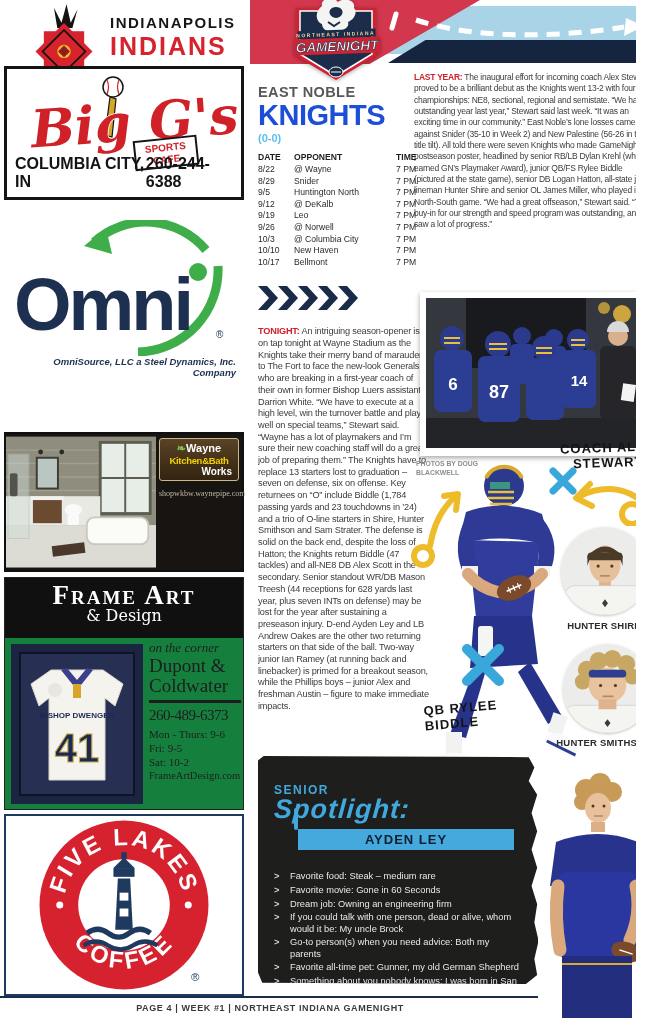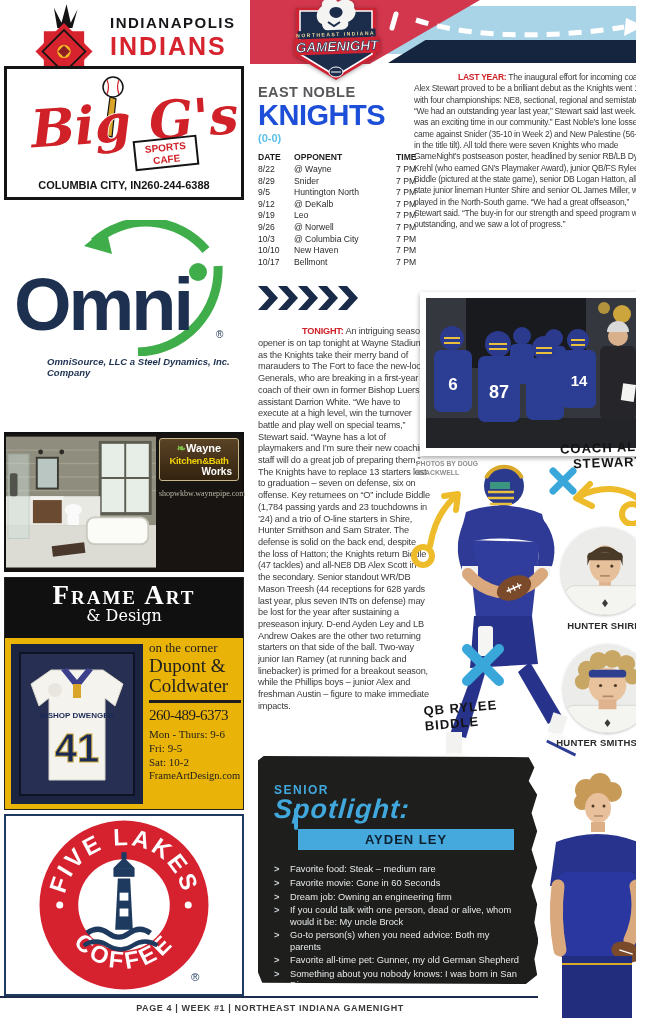--- a/index.html
+++ b/index.html
@@ -16,41 +16,41 @@
   .banner-blue{position:absolute;left:28px;top:6px;width:378px;height:48px;background:#a9d4e8;}
   .banner-red{position:absolute;left:0;top:0;width:230px;height:64px;background:#d2374d;
               clip-path:polygon(0 0,100% 0,52% 100%,0 100%);}
   .banner-navy{position:absolute;left:138px;top:40px;width:268px;height:23px;background:#152540;
               clip-path:polygon(14% 0,100% 0,100% 100%,0 100%);}
   .badge{position:absolute;left:34px;top:0;width:104px;height:84px;filter:drop-shadow(0 1px 2px rgba(0,0,0,.35));}
 
   
   .ad-biggs{left:4px;top:66px;width:240px;height:134px;background:#fff;border:3px solid #141414;box-sizing:border-box;}
   .biggs-bottom{position:absolute;left:8px;right:8px;bottom:6px;display:flex;justify-content:center;
-                font-weight:bold;font-size:11px;color:#141414;}
+                font-weight:bold;font-size:16px;color:#141414;}
   .ad-omni{left:0;top:206px;width:250px;height:222px;background:#fff;}
-  .omni-tag{position:absolute;left:0;right:14px;top:150px;text-align:left;font-style:italic;font-weight:bold;
+  .omni-tag{position:absolute;left:0;right:14px;top:150px;text-align:right;font-style:italic;font-weight:bold;
             font-size:9.5px;color:#1d3050;padding-left:47px;}
   .ad-wayne{left:4px;top:432px;width:240px;height:140px;background:#171411;border:2px solid #101010;box-sizing:border-box;display:flex;}
   .wayne-right{width:80px;flex:none;padding:4px 3px 0 3px;text-align:center;}
   .wayne-logo{background:linear-gradient(#5a4326,#33230f);border:1px solid #c9b98a;border-radius:3px;padding:3px 2px;margin-bottom:8px;}
   .wl1{color:#fff;font-weight:bold;font-size:11px;}
   .wl1 .leaf{color:#7ec24a;}
   .wl2{color:#f2d100;font-weight:bold;font-size:9.5px;letter-spacing:-0.3px;}
   .wl3{color:#fff;font-weight:bold;font-size:10px;text-align:right;padding-right:4px;}
   .wayne-addr{font-family:"Liberation Serif",serif;font-weight:bold;color:#d9d2c1;font-size:9px;line-height:13px;}
   .wayne-web{font-family:"Liberation Serif",serif;color:#bdb8a8;font-size:8px;margin-top:3px;}
-  .ad-frame{left:4px;top:577px;width:240px;height:233px;background:#eab308;border:1px solid #222;box-sizing:border-box;}
+  .ad-frame{left:4px;top:577px;width:240px;height:233px;background:#15803d;border:1px solid #222;box-sizing:border-box;}
   .frame-head{background:#101010;height:60px;text-align:center;color:#fff;padding-top:4px;box-sizing:border-box;}
   .frame-title{font-family:"Liberation Serif",serif;font-size:27px;letter-spacing:2px;font-variant:small-caps;font-weight:bold;line-height:26px;}
   .frame-sub{font-family:"DejaVu Serif",serif;font-size:16px;margin-top:-2px;}
   .frame-body{position:relative;height:172px;}
   .frame-jersey{position:absolute;left:6px;top:6px;width:132px;height:160px;}
   .frame-info{position:absolute;left:144px;top:2px;width:92px;font-family:"Liberation Serif",serif;color:#1d1d1f;}
-  .fi-corner{font-size:13px;}
+  .fi-corner{font-size:13px;font-style:italic;}
   .fi-big{font-size:19px;line-height:20px;}
   .fi-rule{height:3px;background:#1d1d1f;margin:4px 0 4px 0;}
   .fi-phone{font-size:15px;letter-spacing:-0.5px;}
   .fi-hours{font-size:11px;line-height:14px;margin-top:3px;}
   .fi-web{font-size:10.5px;margin-top:1px;}
   .ad-fivelakes{left:4px;top:814px;width:240px;height:182px;background:#fff;border:2px solid #1e3a5f;box-sizing:border-box;
                 display:flex;align-items:center;justify-content:center;}
 
   
   .mid{left:258px;top:84px;width:172px;}
@@ -58,21 +58,21 @@
   .knights{font-size:29px;font-weight:bold;color:#1d4ed8;letter-spacing:-0.5px;line-height:31px;}
   .record{font-size:11px;font-weight:bold;color:#5bc0e8;margin-top:1px;}
   .sched{margin-top:8px;width:168px;border-collapse:collapse;}
   .sched th{font-size:8.6px;text-align:left;padding:0 0 2px 0;color:#1d1d1f;}
   .sched td{font-size:8.6px;padding:0 0 1.6px 0;color:#2a2a2c;}
   .sched .c-date{width:36px;}
   .sched .c-time{width:30px;}
   .chevrons{margin-top:18px;}
   .tonight{margin-top:12px;width:172px;height:452px;overflow:hidden;
            font-size:9.2px;line-height:11.7px;letter-spacing:-0.2px;color:#3c3c3e;}
-  .lbl-red{color:#cf2127;font-weight:bold;margin-left:44px;}
+  .lbl-red{color:#cf2127;font-weight:bold;}
 
   
   .lastyear{left:414px;top:72px;width:240px;font-size:8.5px;line-height:11.35px;letter-spacing:-0.25px;color:#3c3c3e;}
   .teamphoto{left:420px;top:292px;width:230px;height:164px;background:#fff;padding:6px;box-sizing:border-box;
              box-shadow:0 2px 5px rgba(0,0,0,.35);}
   .photocredit{left:416px;top:460px;width:70px;font-size:6.8px;line-height:8.5px;color:#8d8d8d;font-weight:bold;}
   .qbphoto{left:410px;top:448px;width:192px;height:330px;}
   .handnote{font-weight:bold;text-transform:uppercase;color:#141414;letter-spacing:1px;font-size:13px;line-height:15px;}
   .note-coach{left:560px;top:440px;width:96px;text-align:center;transform:rotate(-2deg);}
   .note-qb{left:424px;top:700px;width:80px;transform:rotate(-5deg);}
@@ -85,21 +85,21 @@
 
   
   .spotlight{left:258px;top:756px;width:282px;height:228px;background:#1e1f1d;color:#e6e9ea;
      clip-path:polygon(0 2%,2% 0,96% 0.5%,98% 5%,96% 11%,99% 17%,97% 25%,99% 33%,97% 41%,99% 49%,97% 57%,99% 65%,98% 73%,99.5% 81%,98% 89%,99% 96%,95% 100%,1.5% 99.5%,0 95%);
      padding:27px 18px 0 16px;box-sizing:border-box;}
   .sp-kicker{color:#41a8de;font-weight:bold;font-size:12px;letter-spacing:1.5px;}
   .sp-title{color:#41a8de;font-weight:bold;font-style:italic;font-size:27px;letter-spacing:1px;
             transform:skewX(-4deg);display:inline-block;margin-top:-3px;}
   .sp-drip{position:absolute;left:36px;top:52px;width:4px;height:22px;background:#41a8de;border-radius:2px;}
   .sp-bar{background:#45a9de;color:#0d2030;font-weight:bold;font-size:13px;letter-spacing:1px;text-align:center;
-          padding:3px 0;margin:4px 8px 14px 24px;}
+          padding:3px 0;margin:4px 8px 21px 24px;}
   .sp-item{display:flex;font-size:9.3px;line-height:11.2px;margin-bottom:2.6px;}
   .sp-item .gt{width:16px;flex:none;color:#cfd6da;font-weight:bold;}
   .sp-item .txt{flex:1;}
 
   .ayden{left:538px;top:768px;width:118px;height:250px;z-index:6;}
 
   
   .footline{left:0;top:996px;width:656px;height:2px;background:#1b2d4a;z-index:1;}
   .footer{left:0;top:1003px;width:540px;text-align:center;font-size:9px;font-weight:bold;
           letter-spacing:0.6px;color:#3a3a3c;z-index:2;}

